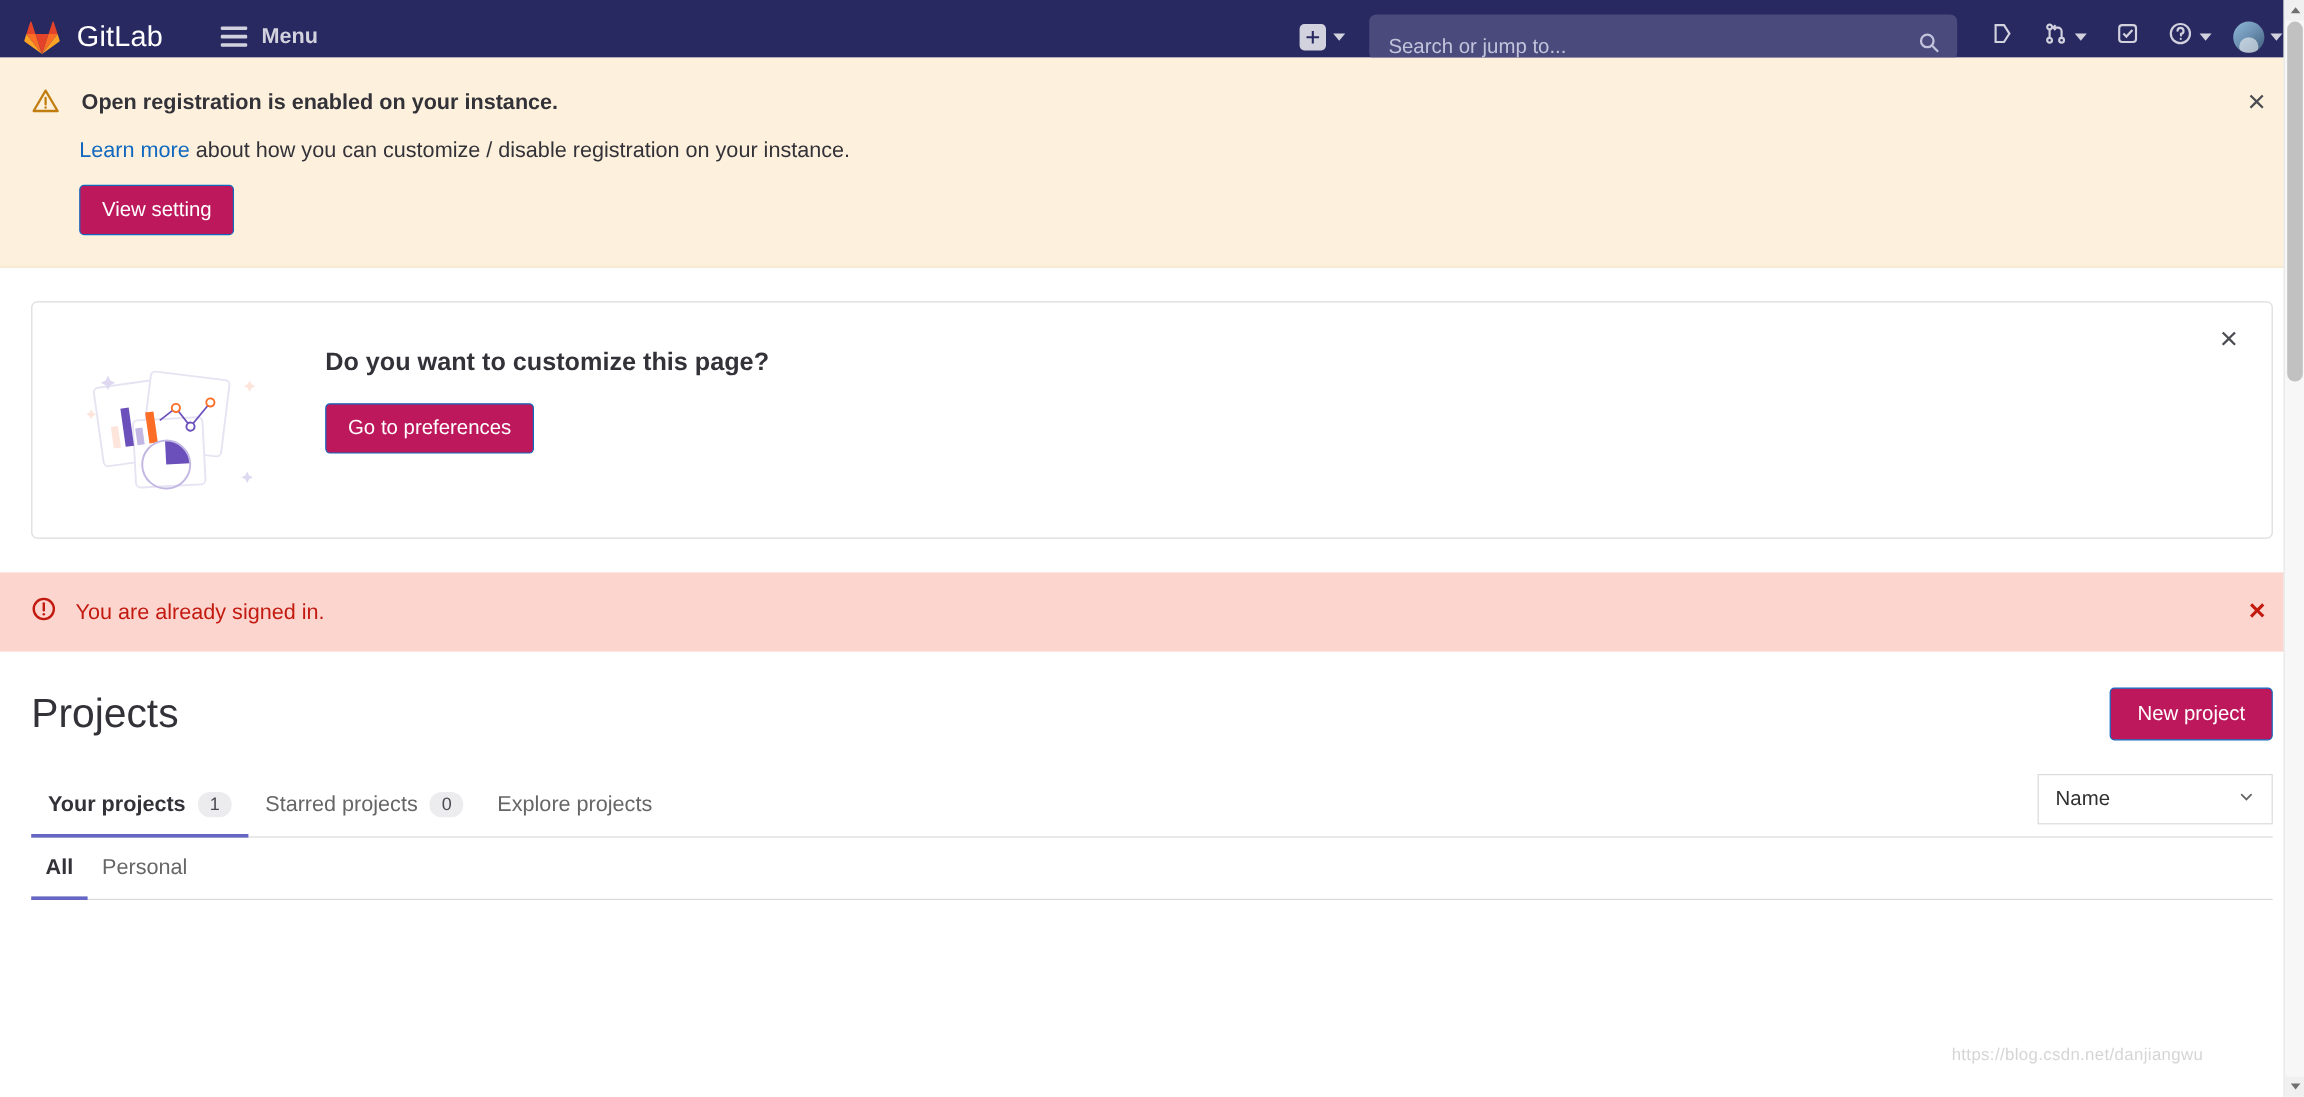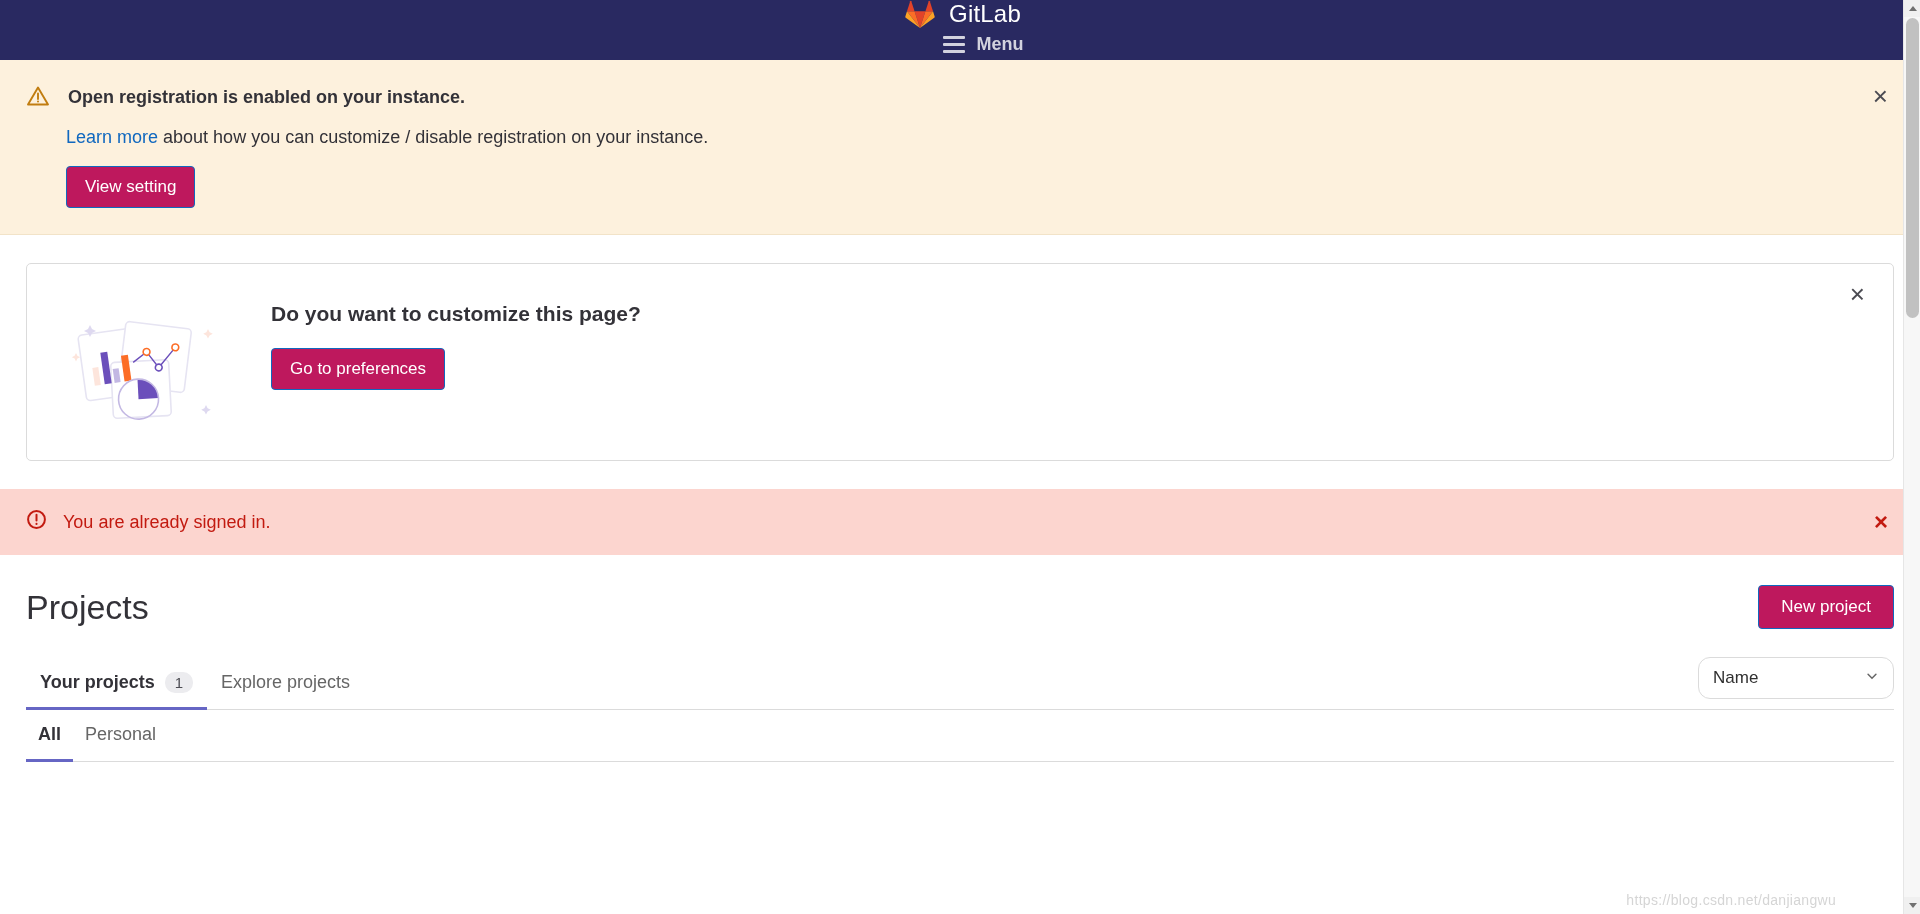--- a/index.html
+++ b/index.html
@@ -5,22 +5,22 @@
   * { box-sizing: border-box; }
   html, body { margin:0; padding:0; }
   body {
     width:1920px; height:914px;
     font-family:"Liberation Sans", sans-serif;
     background:#fff; color:#303030;
     font-size:17px; overflow:hidden; position:relative;
   }
   
   .navbar {
-    height:60px; background:#292961; display:flex; align-items:center;
-    padding:0 14px 0 20px; position:relative;flex-direction:column;
+    height:48px; background:#292961; display:flex; align-items:center;
+    padding:13px 14px 0 20px; position:relative;
   }
   .brand { display:flex; align-items:center; gap:14px; }
   .gl-logo { width:30px; height:28px; display:block; }
   .brand-name { color:#fff; font-size:24px; letter-spacing:.2px; }
   .menu-btn {
     display:flex; align-items:center; gap:12px; margin-left:40px;
     color:#d2d2de; font-size:18px; font-weight:bold; cursor:pointer;
     padding:6px 8px; border-radius:4px;
   }
   .hamburger { display:flex; flex-direction:column; gap:4px; }
@@ -132,34 +132,34 @@
     padding:2px 10px; font-weight:normal;
   }
   .tab-controls { display:flex; align-items:center; gap:12px; padding-bottom:10px; }
   .filter-input {
     width:340px; height:42px; border:1px solid #dbdbdb; border-radius:4px;
     padding:0 14px; font-size:17px; color:#303030; outline:none;
     font-family:"Liberation Sans", sans-serif;
   }
   .filter-input::placeholder { color:#868686; }
   .sort-select {
-    width:196px; height:42px; border:1px solid #dbdbdb; border-radius:12px;
+    width:196px; height:42px; border:1px solid #dbdbdb; border-radius:0;
     display:flex; align-items:center; justify-content:space-between;
     padding:0 14px; font-size:17px; color:#303030; cursor:pointer; background:#fff;
   }
   .sub-tabs {
     margin:0 26px; border-bottom:1px solid #dbdbdb; display:flex; gap:0;
   }
   .sub-tab {
     padding:14px 12px 14px 12px; font-size:18px; color:#666; cursor:pointer;
     border-bottom:3px solid transparent; margin-bottom:-1px;
   }
   .sub-tab.active { color:#333238; font-weight:bold; border-bottom-color:#6666c4; }
   .watermark {
-    position:absolute; right:84px; bottom:6px; color:#d5d5d5; font-size:14px;
+    position:absolute; right:84px; bottom:28px; color:#d5d5d5; font-size:14px;
     letter-spacing:.3px; user-select:none;margin-top:20px;
   }
   
   .scrollbar {
     position:absolute; top:0; right:0; width:17px; height:914px;
     background:#f7f7f7; border-left:1px solid #e6e6e6;
   }
   .scroll-arrow {
     position:absolute; left:0; width:17px; height:17px; background:#f0f0f0;
     display:flex; align-items:center; justify-content:center; cursor:pointer;
@@ -352,20 +352,24 @@
   <button class="btn-primary new-project-btn">New project</button>
 </div>
 
 <div class="tabs-bar">
   <div class="tabs">
     <div class="tab active">
       <span>Your projects</span>
       <span class="badge">1</span>
     </div>
     <div class="tab">
+      <span>Starred projects</span>
+      <span class="badge">0</span>
+    </div>
+    <div class="tab">
       <span>Explore projects</span>
     </div>
   </div>
   <div class="tab-controls">
     <div class="sort-select">
       <span>Name</span>
       <span>
         <svg width="14" height="14" viewBox="0 0 16 16" fill="none" stroke="#666" stroke-width="1.7" stroke-linecap="round">
           <path d="M3.5 6l4.5 4.5L12.5 6"></path>
         </svg>

